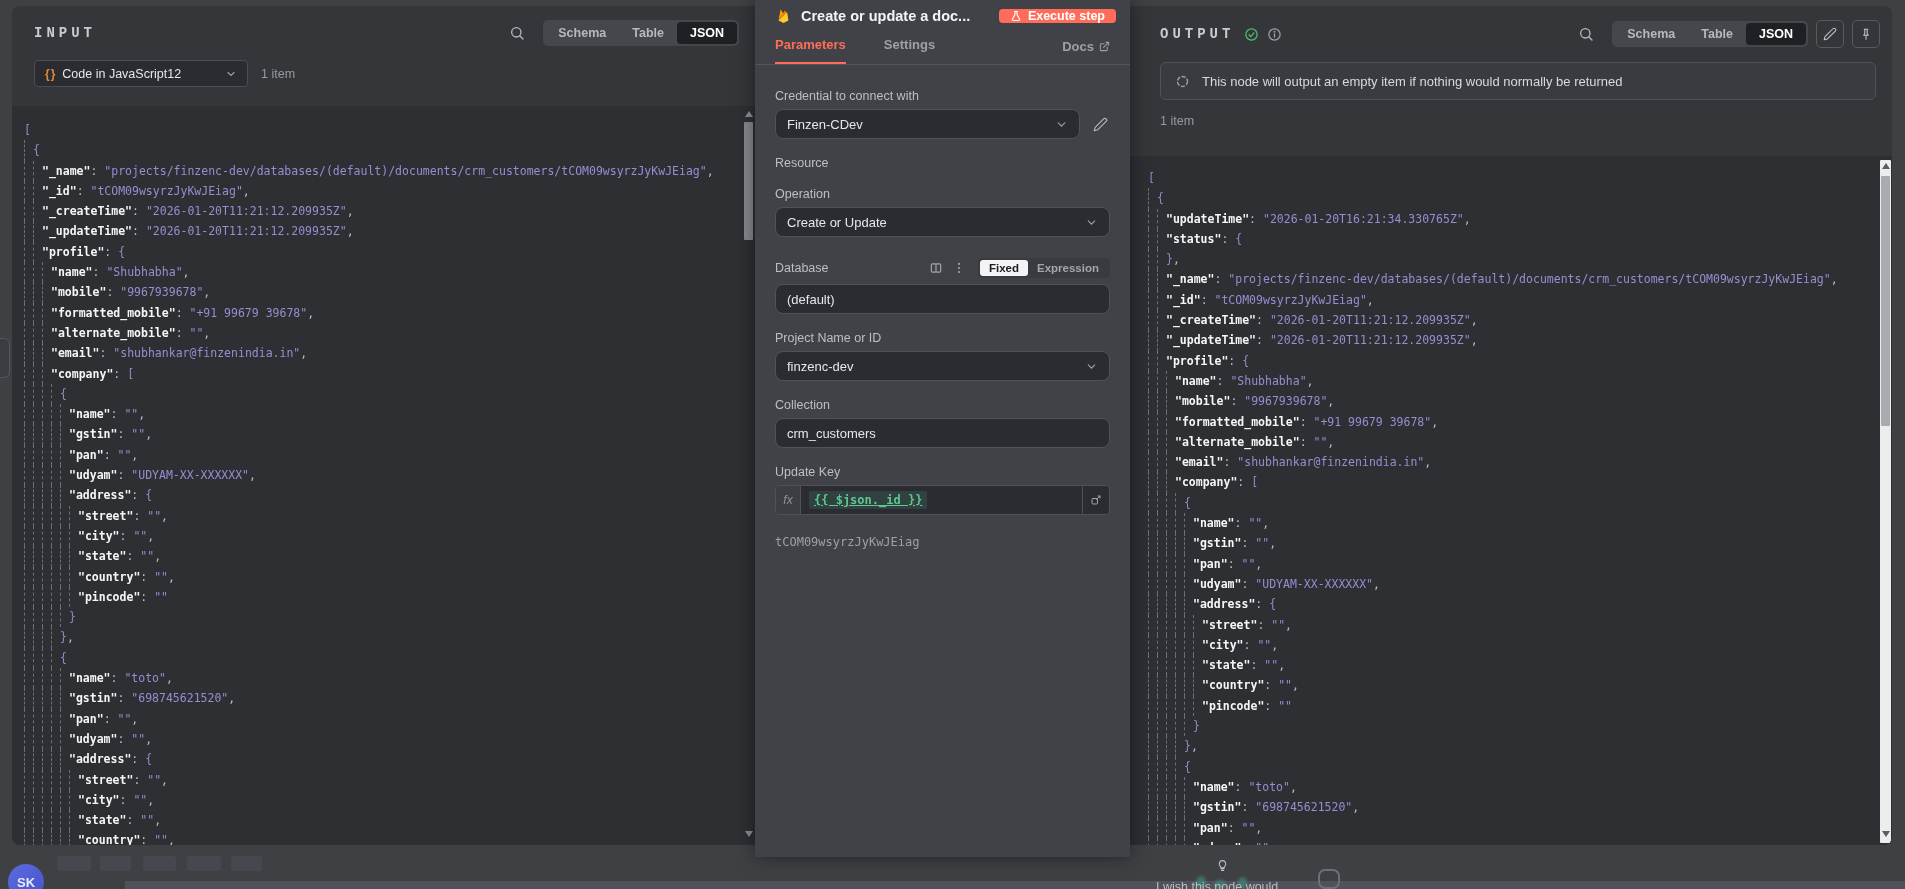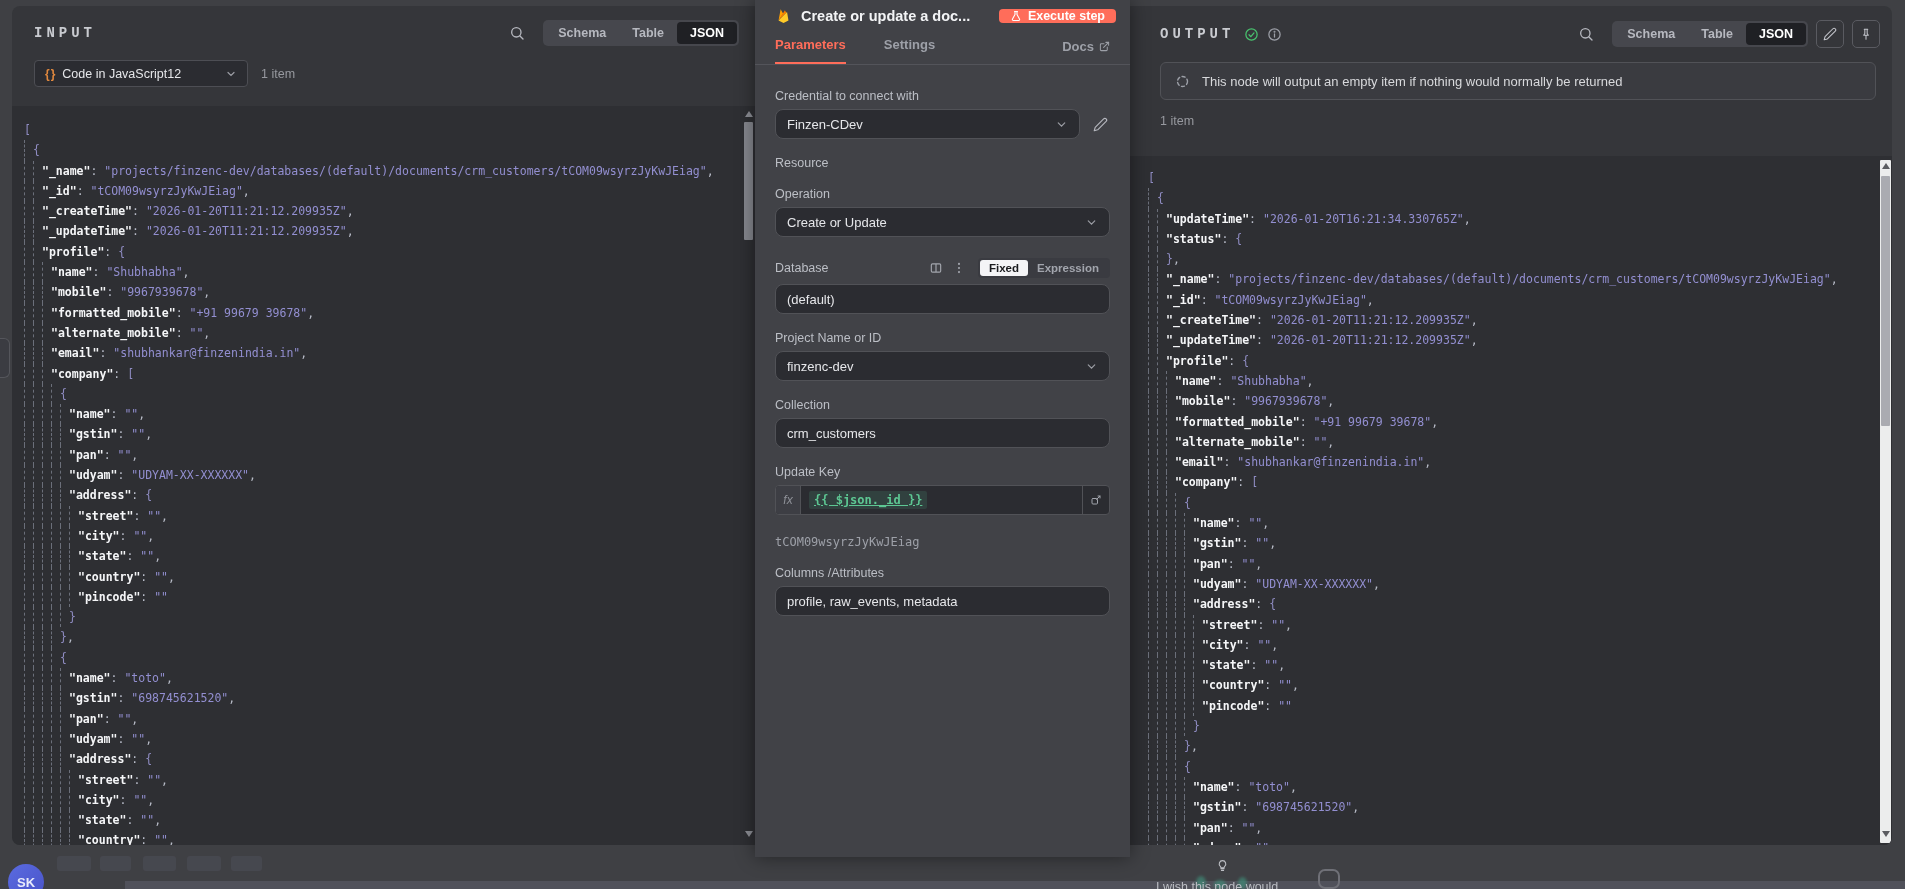--- a/index.html
+++ b/index.html
@@ -335,26 +335,20 @@
           <svg width="12" height="12" viewBox="0 0 24 24" fill="none" stroke="#a2a5ad" stroke-width="2" stroke-linecap="round" stroke-linejoin="round">
             <path d="M20 8V4h-4"></path>
               <path d="M20 4 13 11"></path>
               <rect x="4" y="9" width="11" height="11" rx="2"></rect>
           </svg>
         </span>
       </div>
       <div class="evaluated">tCOM09wsyrzJyKwJEiag</div>
     </div>
 
-    <div class="field">
-      <span class="f-label">Columns /Attributes</span>
-      <div class="tinput">
-        <span>profile, raw_events, metadata</span>
-      </div>
-    </div>
   </div>
 </section>
 
 <section class="panel-side panel-output">
   <div class="out-title-row">
     <span class="side-title">OUTPUT</span>
     <span class="out-status">
       <span style="display:inline-flex;">
         <svg width="15" height="15" viewBox="0 0 24 24" fill="none" stroke="#48c26e" stroke-width="2" stroke-linecap="round" stroke-linejoin="round">
           <circle cx="12" cy="12" r="9"></circle>

